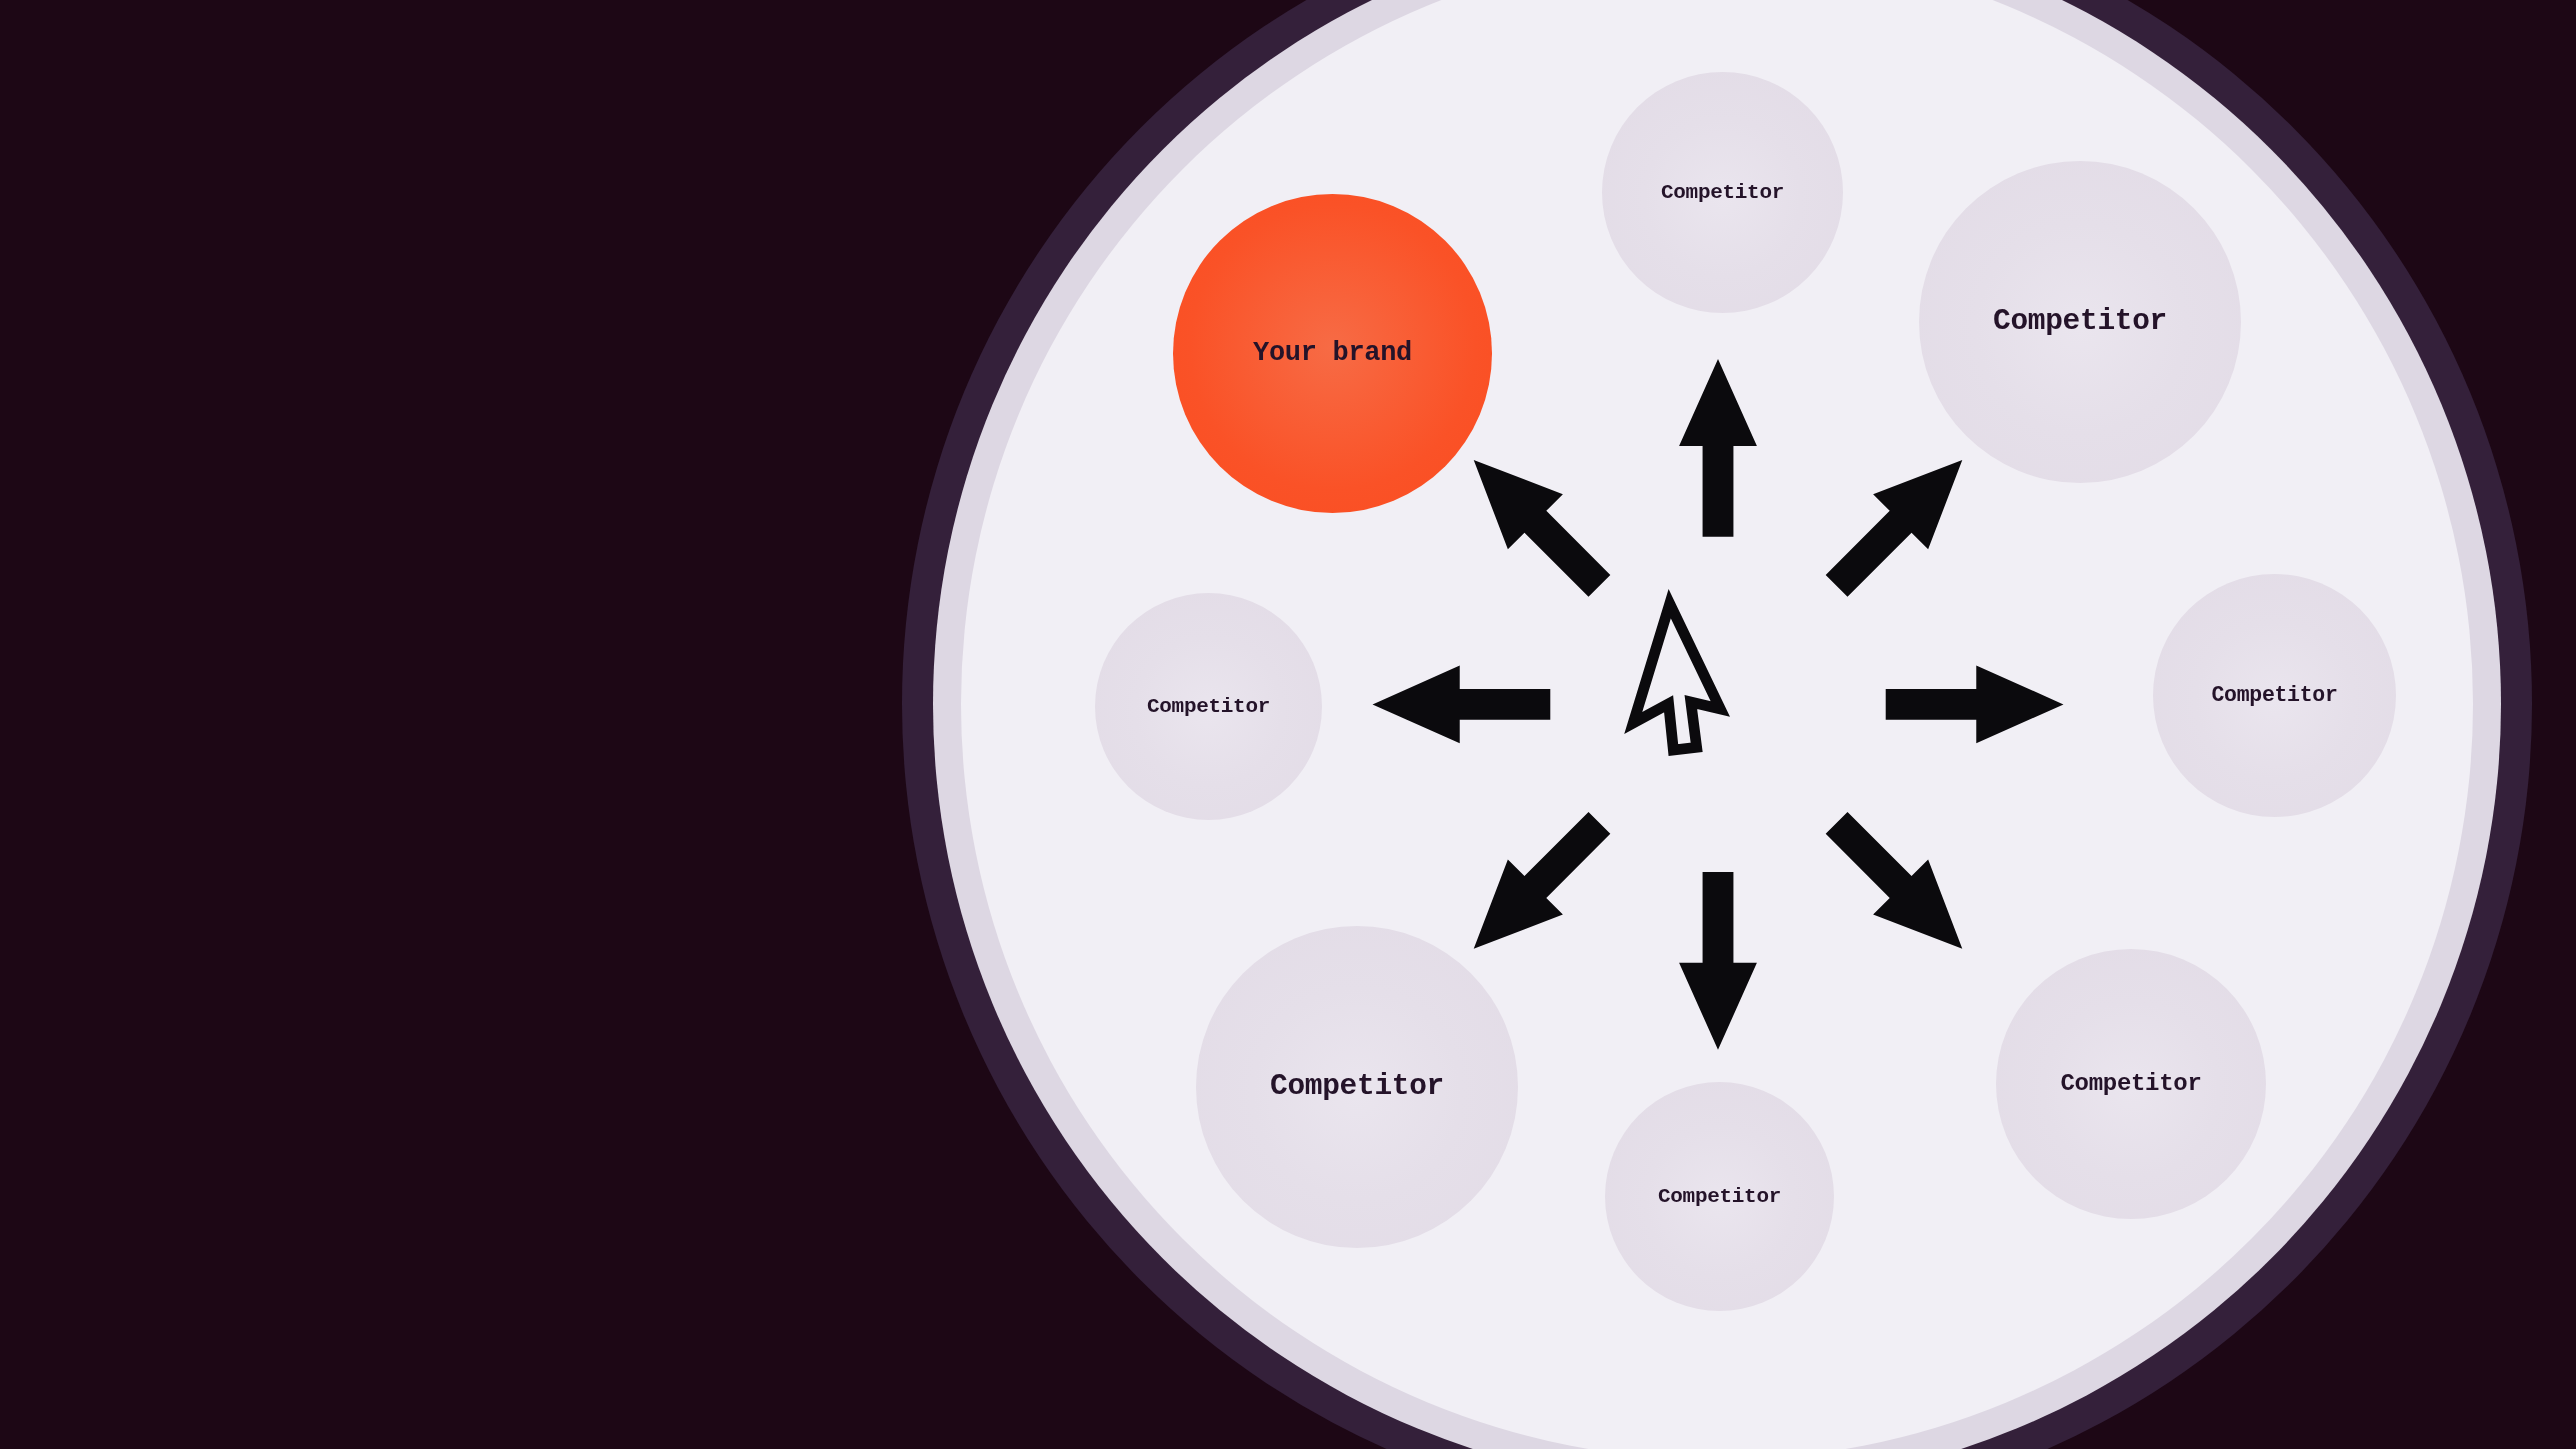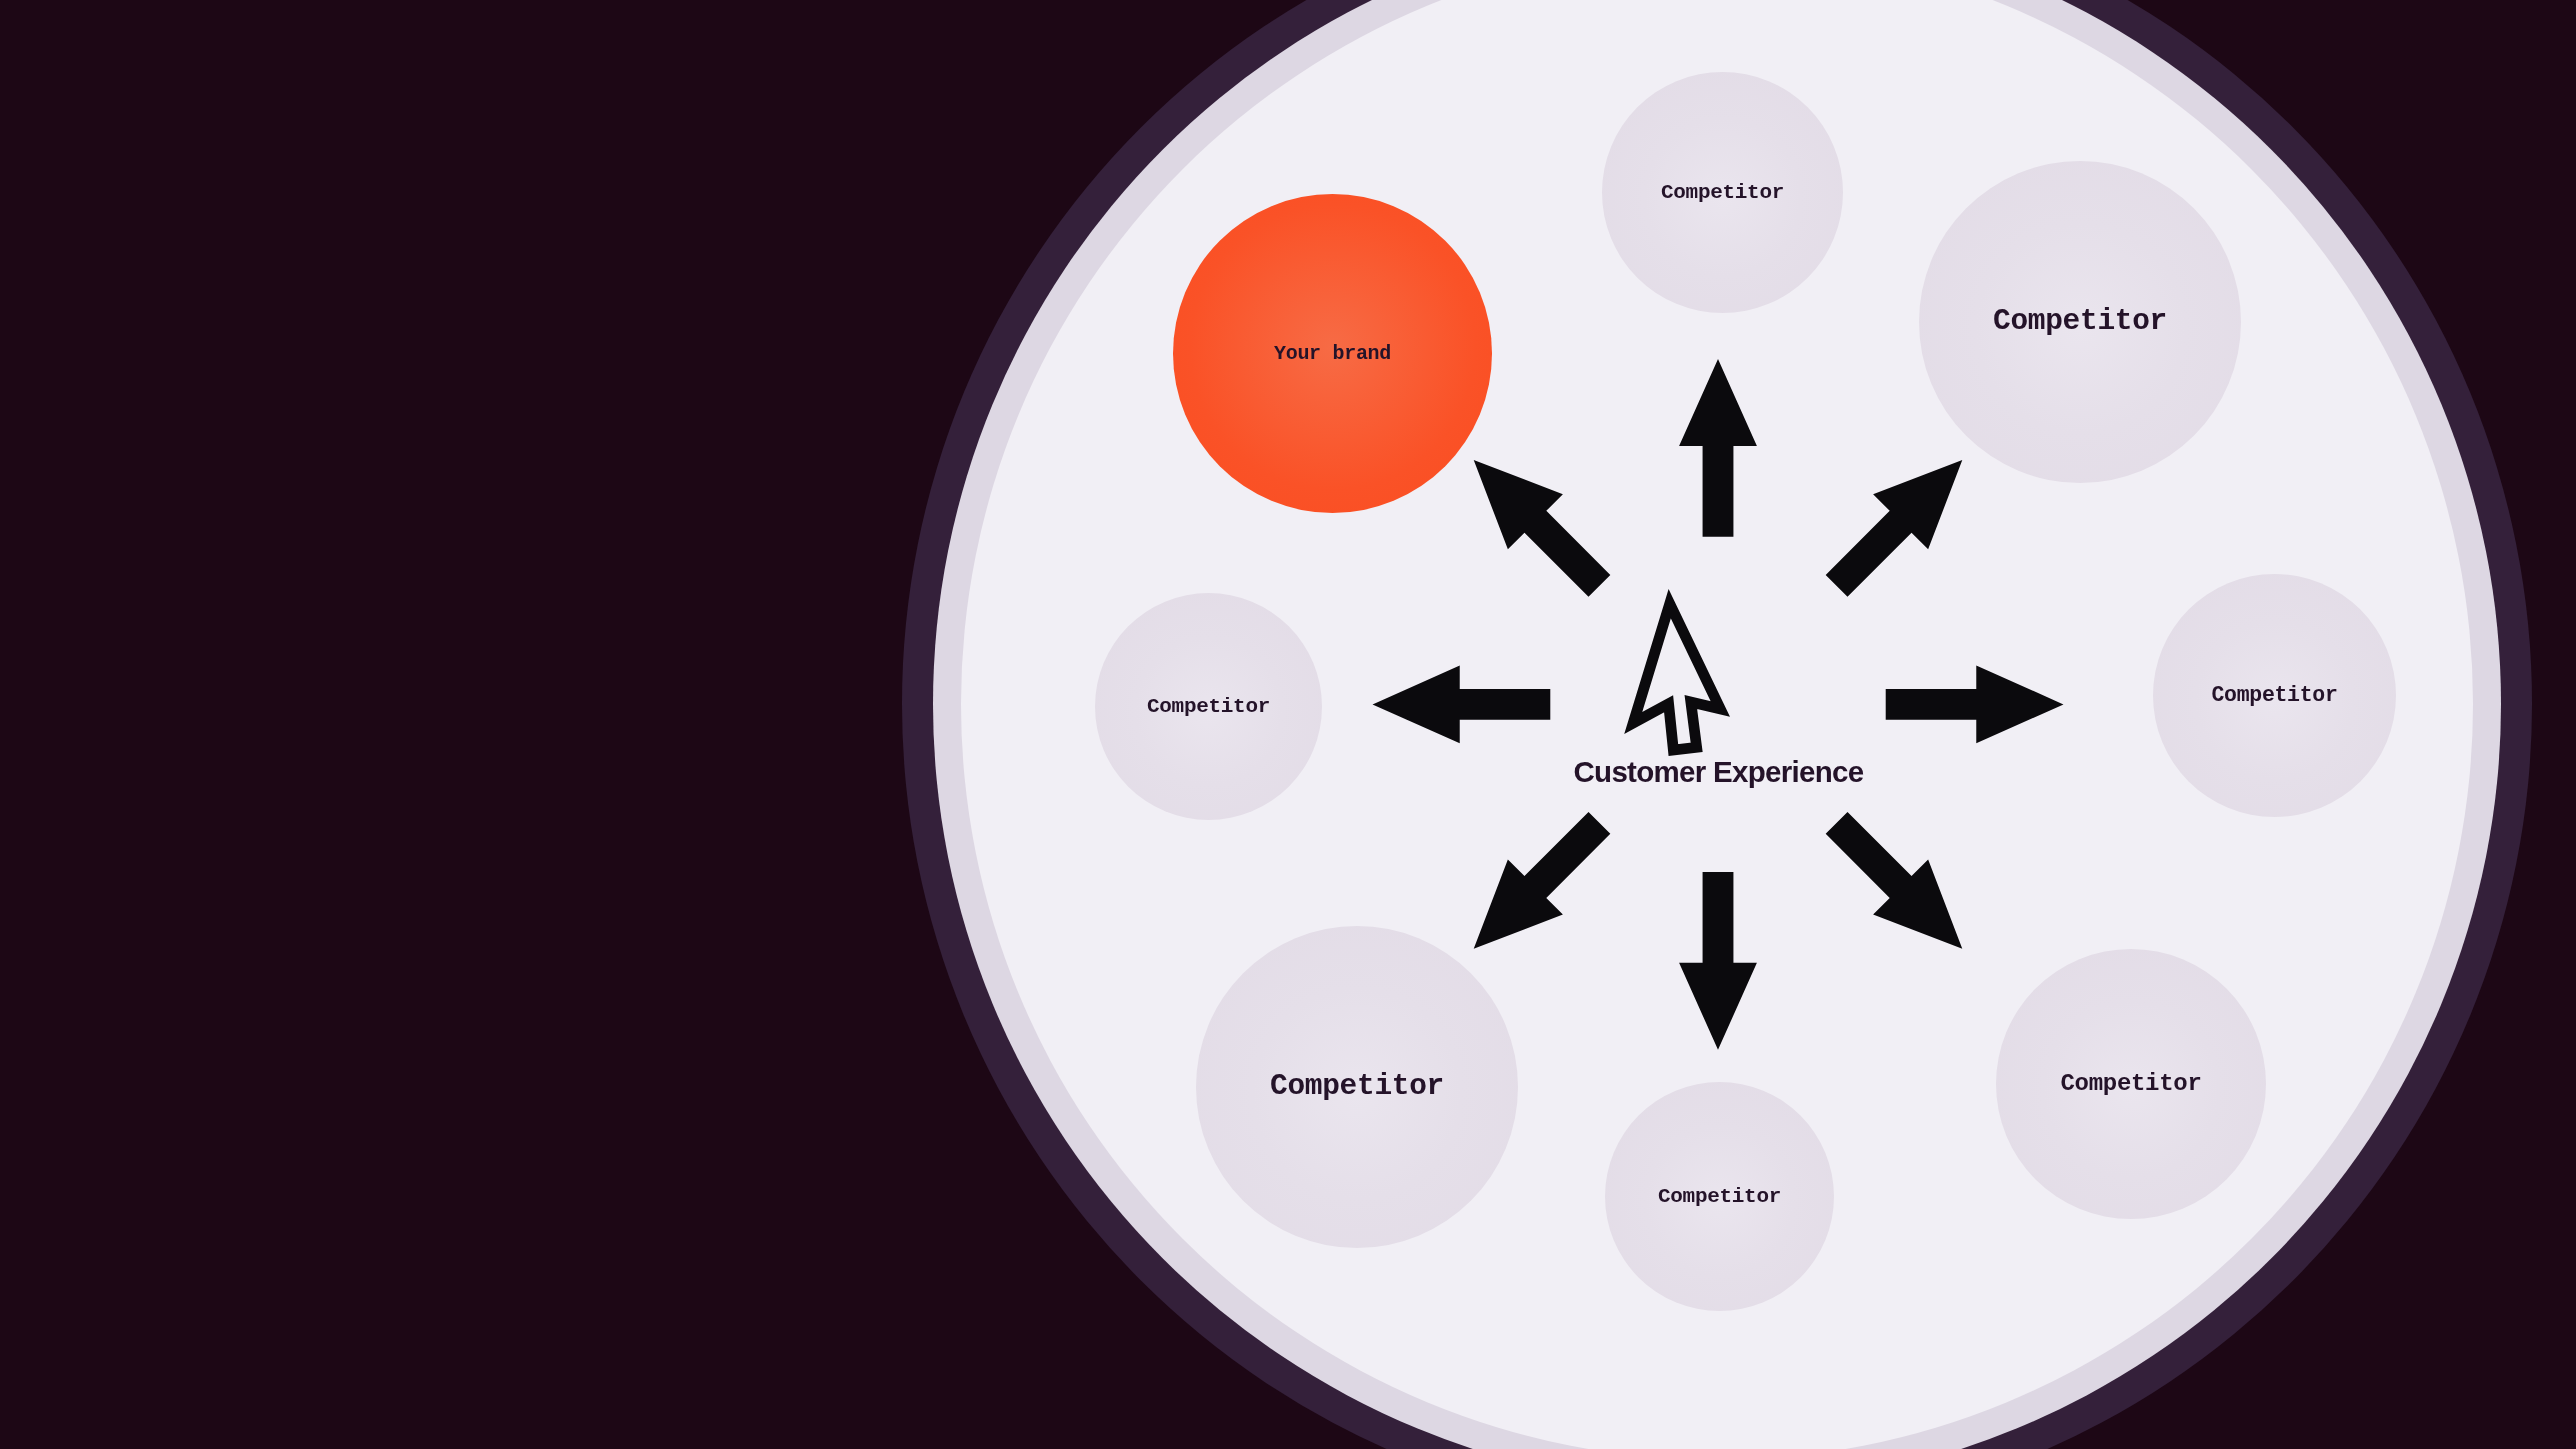--- a/index.html
+++ b/index.html
@@ -89,25 +89,24 @@
     <use href="#arrow-shape" transform="rotate(270 2561 1050)"></use>
     <use href="#arrow-shape" transform="rotate(315 2561 1050)"></use>
   </svg>
 
   <svg class="overlay-svg" viewBox="0 0 3840 2160" xmlns="http://www.w3.org/2000/svg">
     <g transform="translate(2489,900) rotate(17)">
       <path d="M 0 0 L 0 186 L 42 143 L 69 207 L 101 193 L 73 131 L 118 128 Z" fill="#f1eff5" stroke="#0b0a0d" stroke-width="16" stroke-linejoin="miter"></path>
     </g>
   </svg>
 
-  <div class="center-label">Customer Experience</div>
 
   <div id="nodes">
       <div class="node brand" style="left: 1173px; top: 194px; width: 319px; height: 319px;">
-        <span class="node-label" style="font-size: 20px;">Your brand</span>
+        <span class="node-label" style="font-size: 27px;">Your brand</span>
       </div>
       <div class="node competitor" style="left: 1602px; top: 72px; width: 241px; height: 241px;">
         <span class="node-label" style="font-size: 21px;">Competitor</span>
       </div>
       <div class="node competitor" style="left: 1919px; top: 161px; width: 322px; height: 322px;">
         <span class="node-label" style="font-size: 29.5px;">Competitor</span>
       </div>
       <div class="node competitor" style="left: 2153px; top: 574px; width: 243px; height: 243px;">
         <span class="node-label" style="font-size: 21.5px;">Competitor</span>
       </div>

